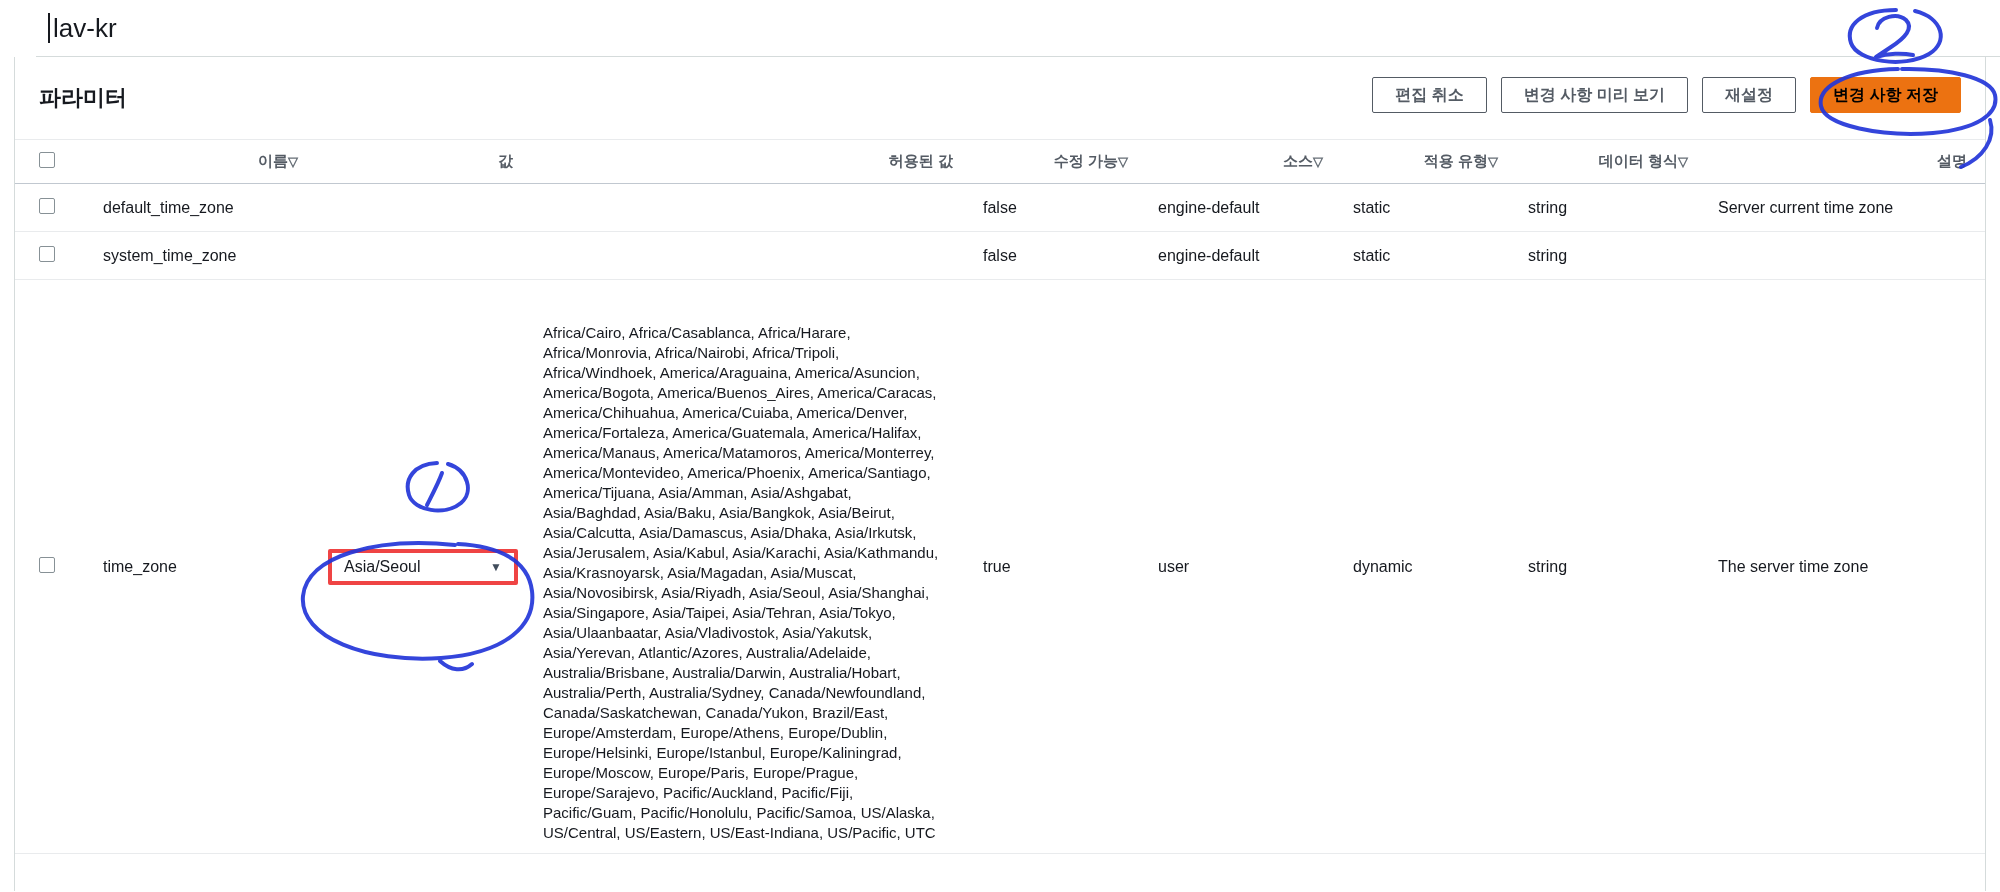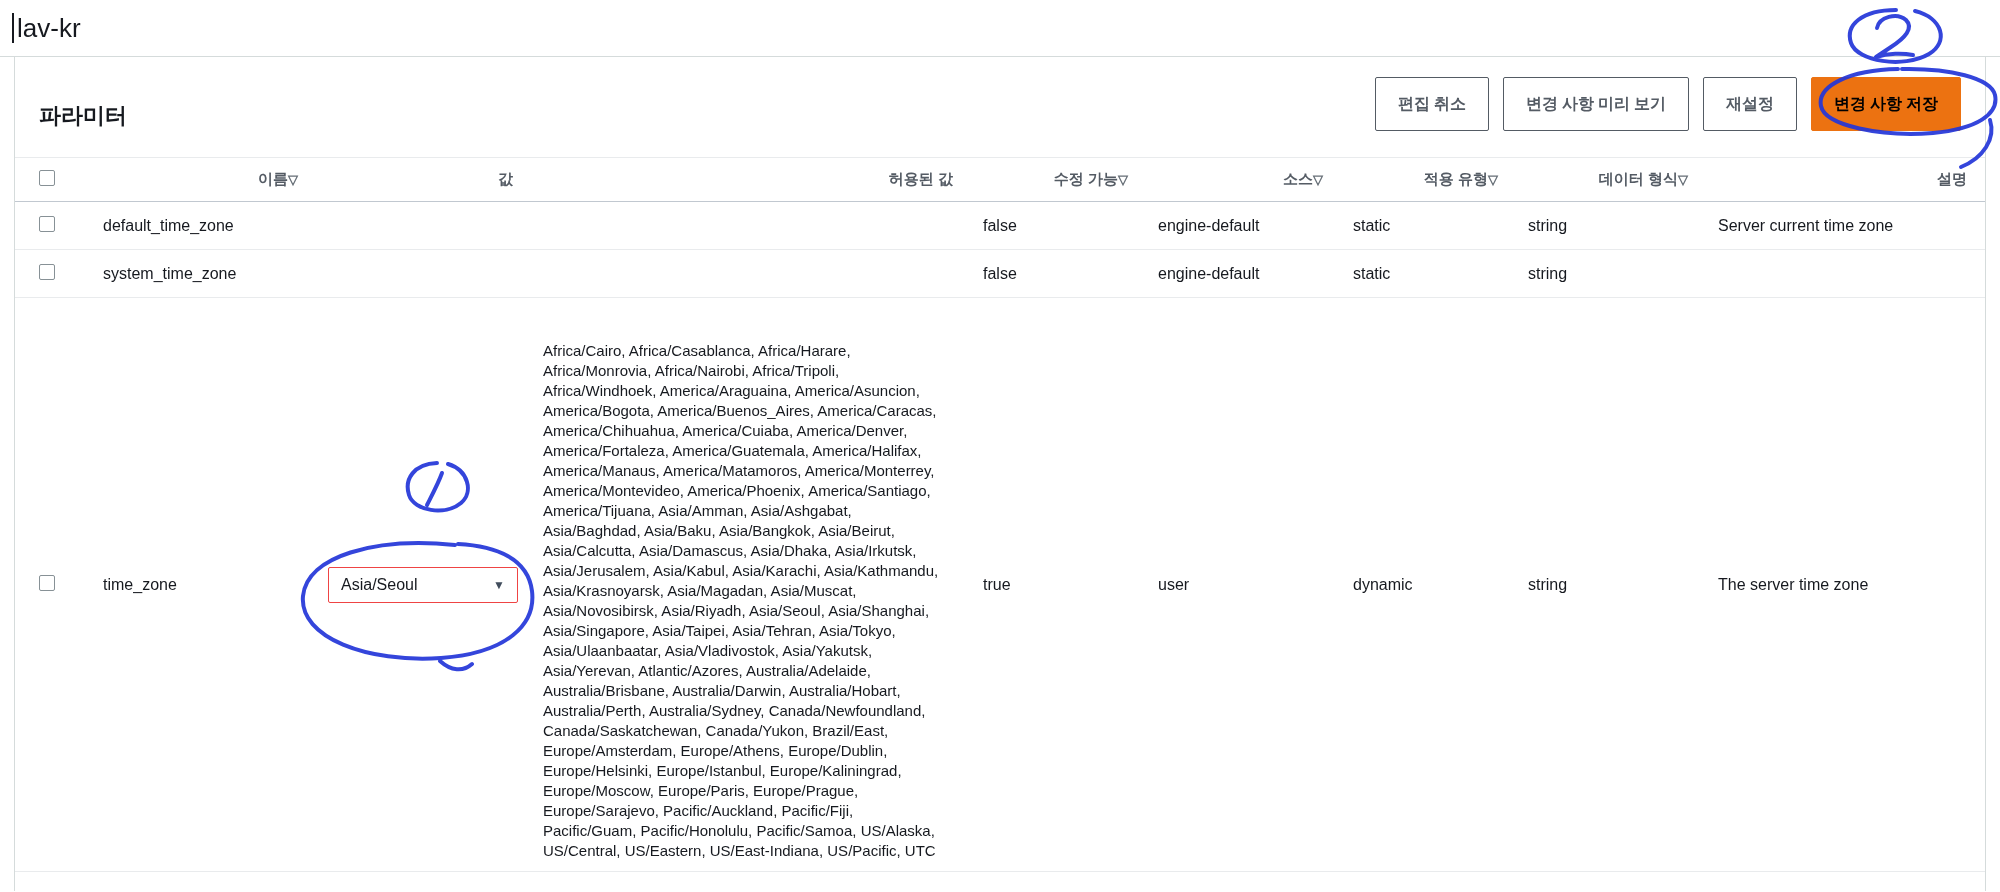--- a/index.html
+++ b/index.html
@@ -8,40 +8,40 @@
     width: 2000px; height: 892px; overflow: hidden;
     background: #ffffff; position: relative;
     font-family: "Liberation Sans", sans-serif;
     color: #16191f;
   }
 
   
   .page-header {
     height: 57px; display: flex; align-items: center;
     padding: 0 18px 0 12px; gap: 3px;
-    border-bottom: 1px solid #d5dbdb; background: #fff;
+    border-bottom: 1px solid #d5dbdb; background: #fff; margin-left: 36px;
   }
   .cursor-bar { width: 2px; height: 30px; background: #16191f; }
   .page-title { font-size: 26px; font-weight: 400; margin: 0; }
 
   
   .panel {
     margin: 0 14px; background: #fff;
     border-left: 1px solid #d5dbdb; border-right: 1px solid #d5dbdb;
     min-height: 834px;
   }
   .panel-header {
     display: flex; justify-content: space-between; align-items: flex-end;
     padding: 20px 24px 12px 24px;
   }
   .panel-title { font-size: 22px; font-weight: 700; margin: 0; }
   .actions { display: flex; gap: 14px; align-items: center; }
   .btn {
-    height: 54px; padding: 0 22px; font-size: 16px; font-weight: 700;
-    font-family: Liberation Serif, serif;
+    height: 36px; padding: 0 22px; font-size: 16px; font-weight: 700;
+    font-family: Liberation Sans, sans-serif;
     background: #fff; color: #545b64;
     border: 1px solid #545b64; border-radius: 2px; cursor: pointer;
     white-space: nowrap;
   }
   .btn-primary { background: #ec7211; border-color: #ec7211; color: #000000; }
 
   
   .toolbar {
     display: flex; justify-content: space-between; align-items: center;
     padding: 0 24px;
@@ -83,21 +83,21 @@
   tr.row-short td { height: 48px; padding-top: 0; padding-bottom: 0; }
   .col-checkbox { padding-left: 24px !important; }
   .checkbox {
     display: inline-block; width: 16px; height: 16px;
     border: 1.5px solid #879196; border-radius: 2px; background: #fff; cursor: pointer;
   }
   .allowed-text { width: 400px; font-size: 15px; line-height: 20px; color: #16191f; margin-top: 33px; }
   .select-control {
     display: inline-flex; align-items: center; justify-content: space-between;
     width: 190px; height: 36px; padding: 0 12px;
-    border: 1px solid #ef4444; border-radius: 2px; background: #fff;
+    border: 4px solid #ef4444; border-radius: 2px; background: #fff;
     font-size: 16px; cursor: pointer;
   }
   .caret { font-size: 12px; color: #414d5c; margin-left: 10px; }
 
   
   .annotations {
     position: absolute; top: 0; left: 0; z-index: 50; pointer-events: none;
   }
 </style>
 </head>

